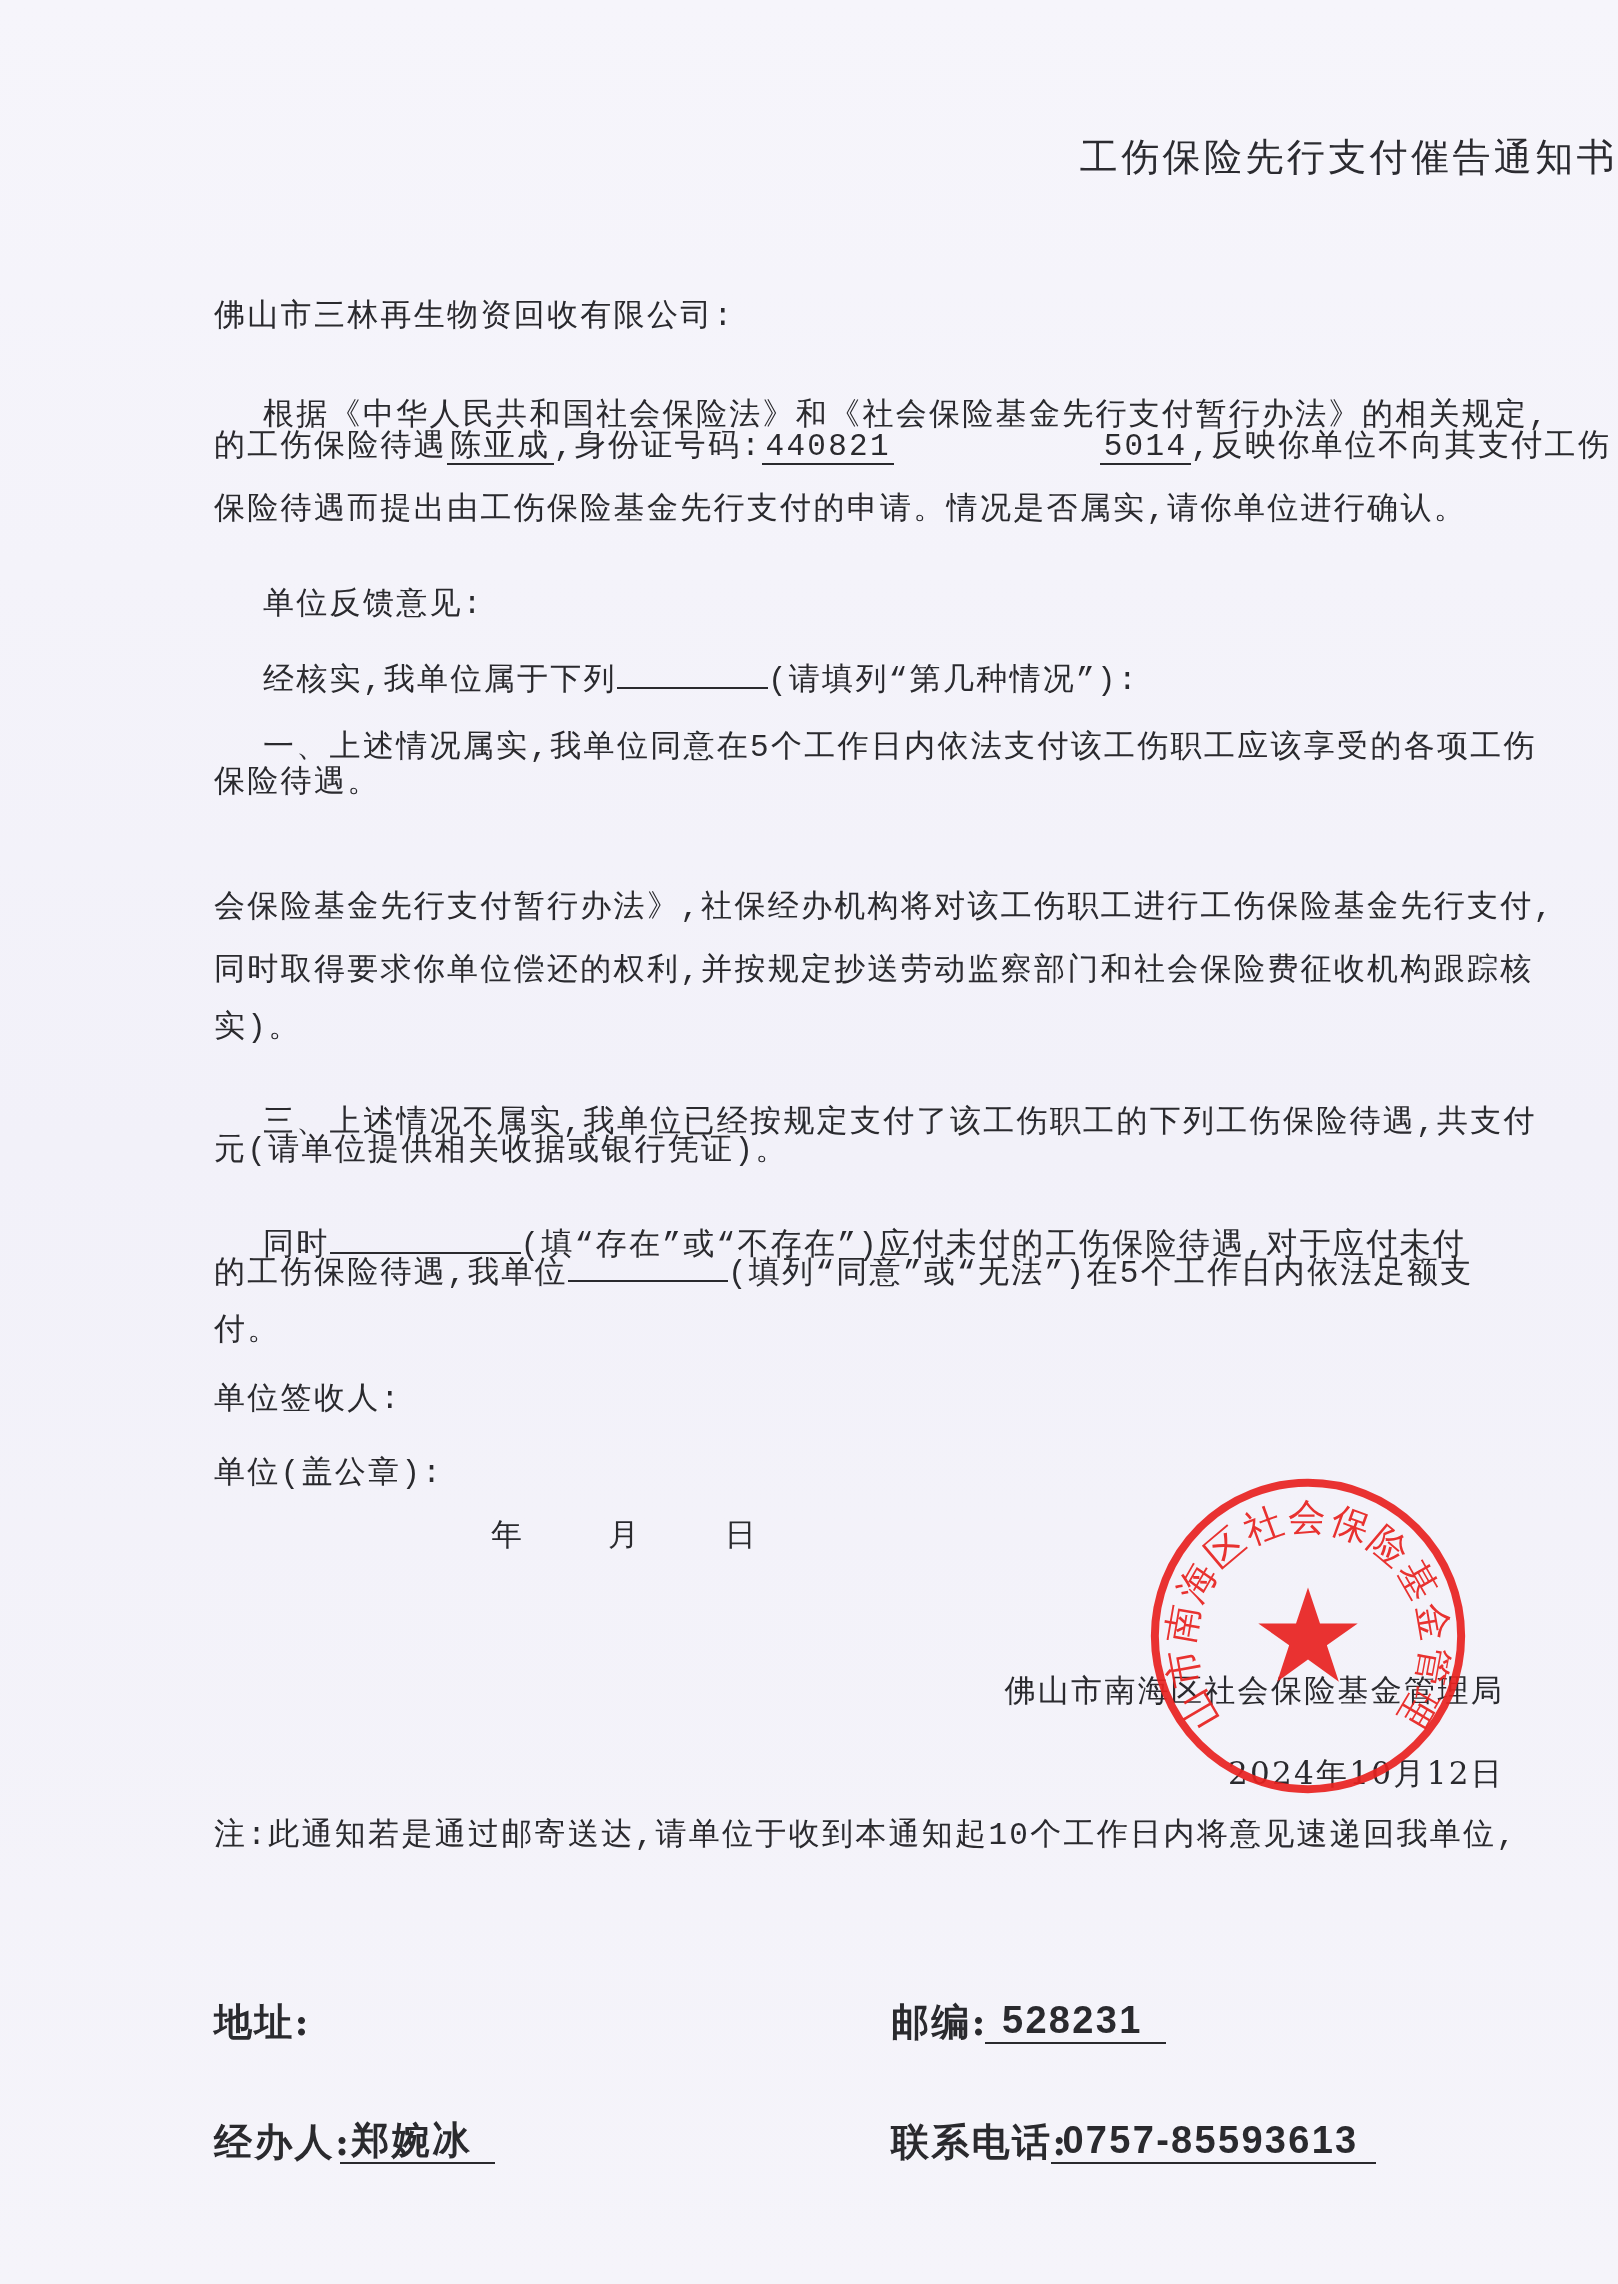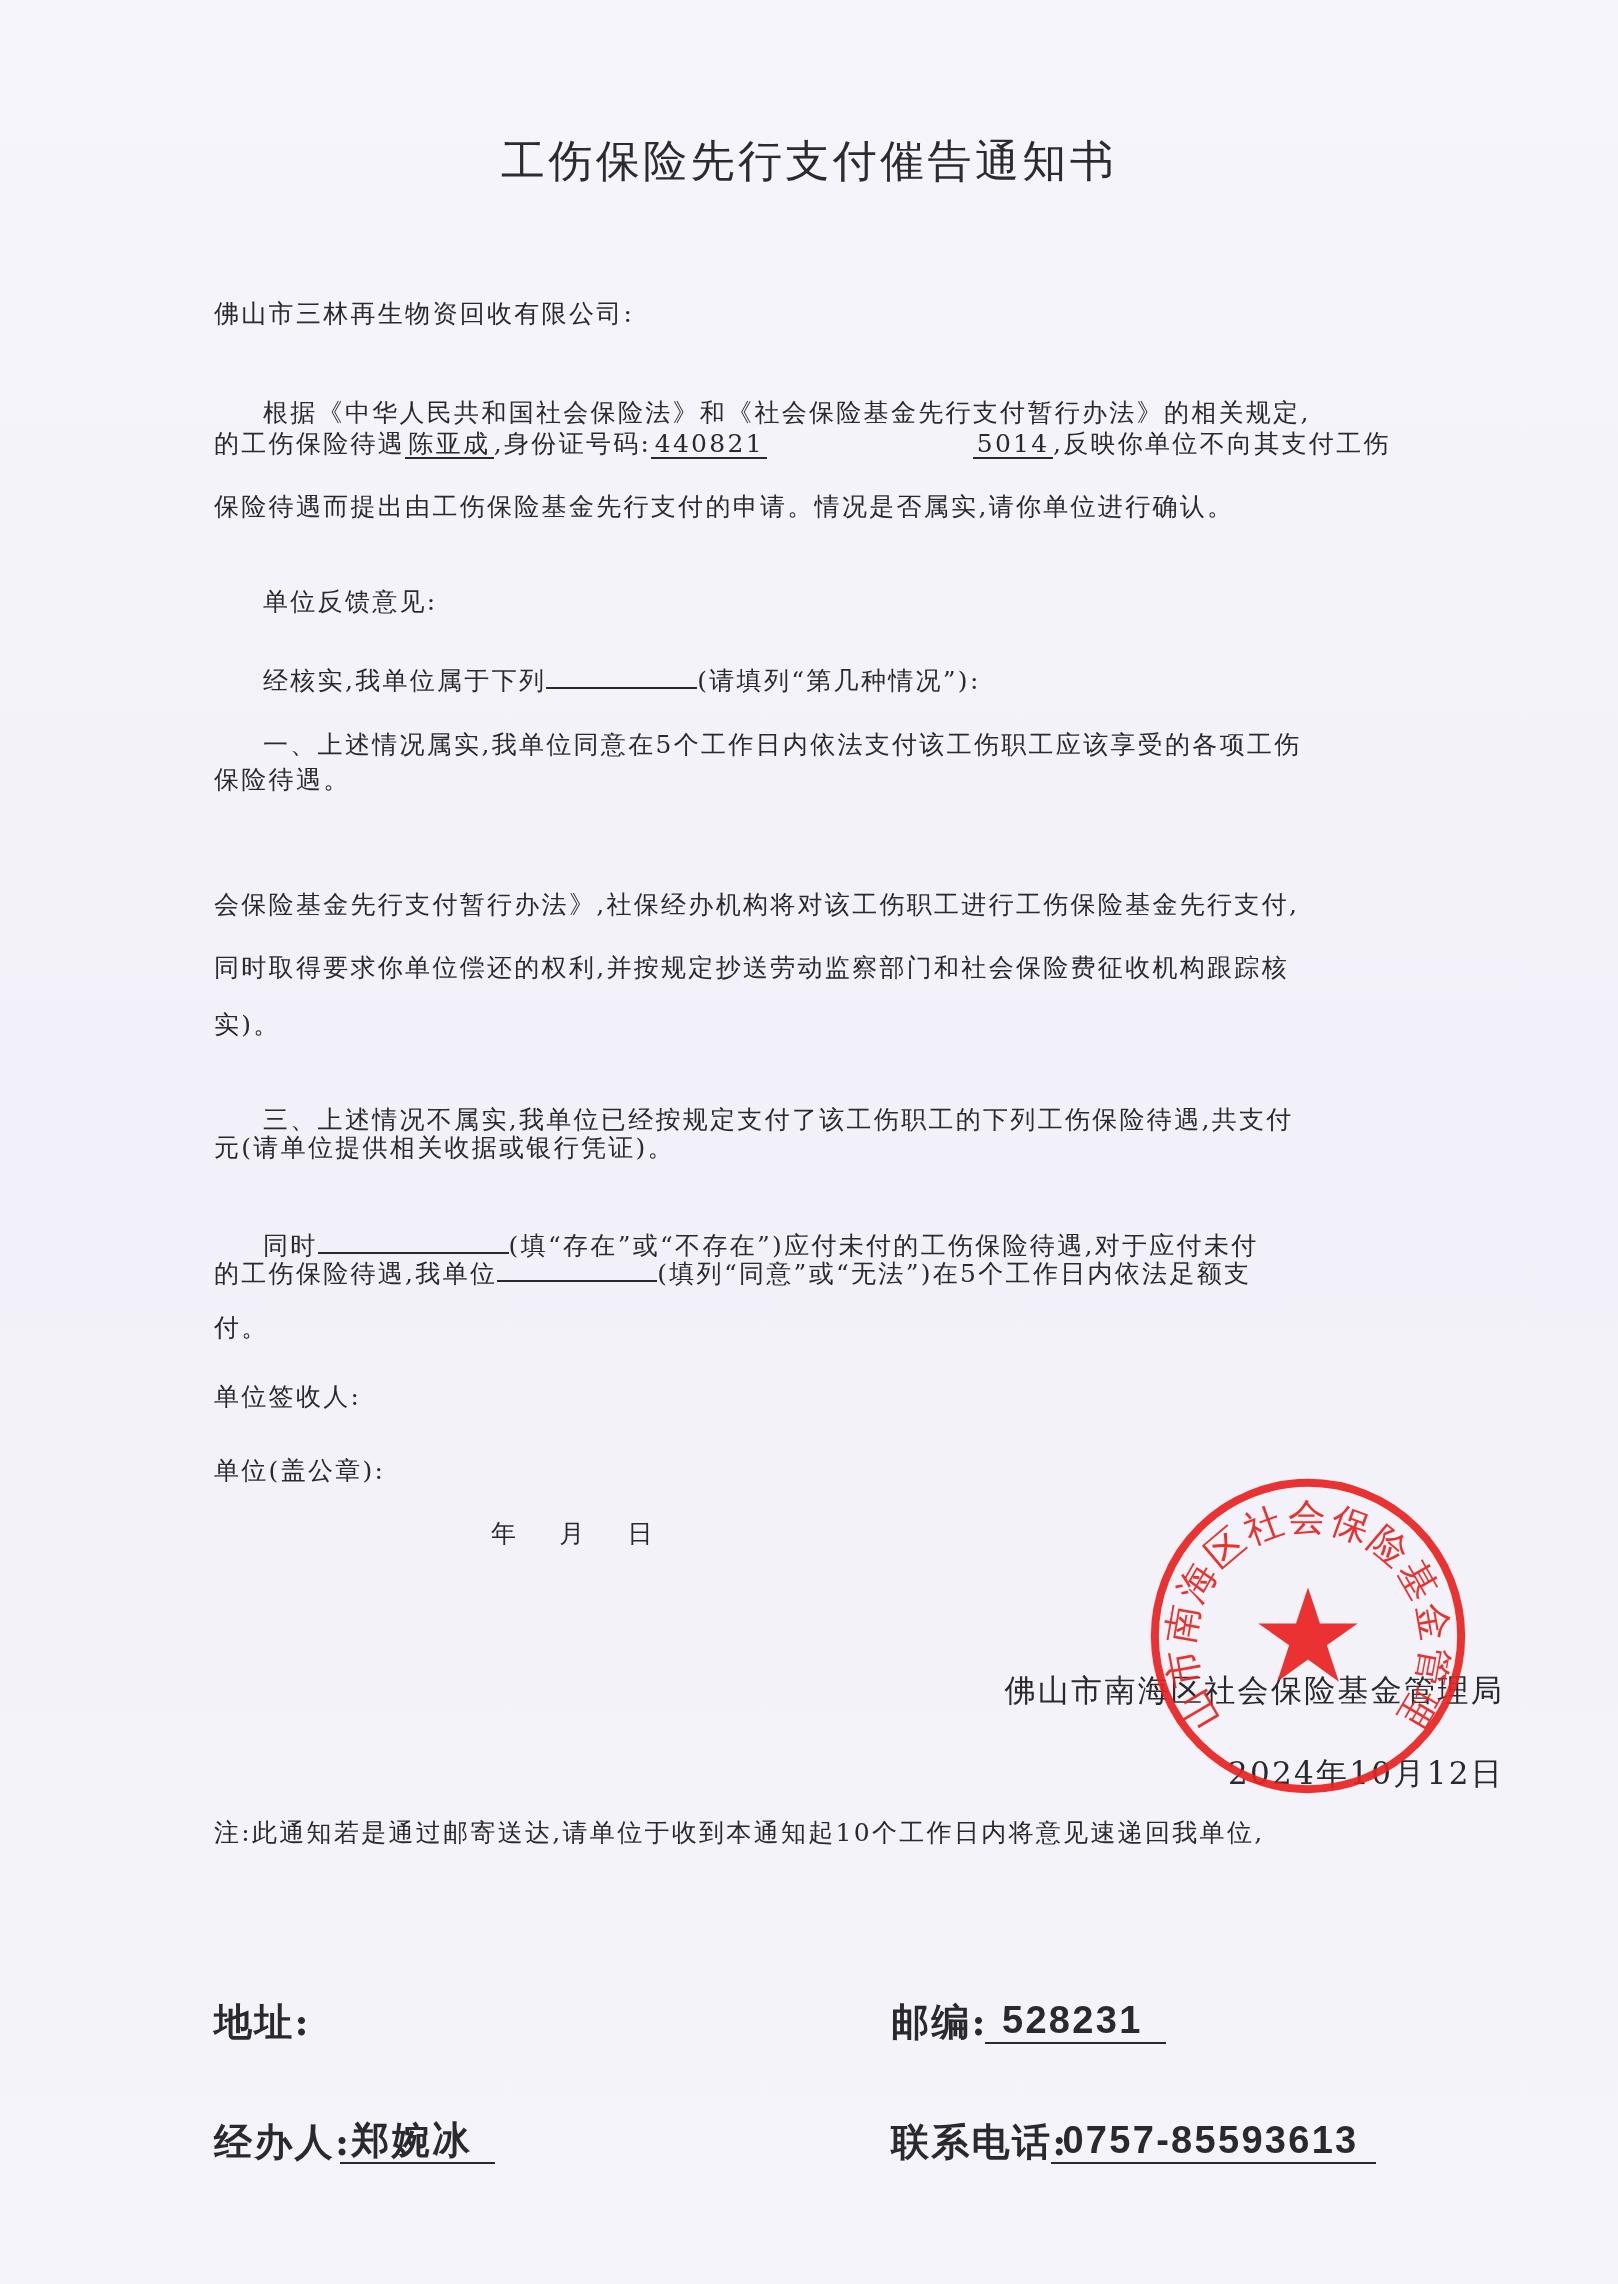--- a/index.html
+++ b/index.html
@@ -3,23 +3,23 @@
 <meta charset="utf-8">
 <style>
   html, body { margin: 0; padding: 0; }
   body {
     width: 1618px; height: 2284px; position: relative; overflow: hidden;
     background: #f4f3fa;
     font-family: "DejaVu Serif", "Liberation Serif", serif;
     color: #2a2a2e;
   }
   .page { position: absolute; inset: 0; background: linear-gradient(180deg, #f6f5fb 0%, #f2f1f9 50%, #f5f4fa 100%); }
-  .line { position: absolute; left: 214px; font-size: 25px; white-space: nowrap; letter-spacing: 2.3px; line-height: 1; }
+  .line { position: absolute; left: 214px; font-size: 31px; white-space: nowrap; letter-spacing: 2.3px; line-height: 1; font-family: Liberation Mono, monospace; }
   .indent { left: 263px; margin-top: 32px; }
-  .title { position: absolute; left: 0; width: 1618px; top: 132px; text-align: center; font-size: 44px; letter-spacing: 3.4px; font-family: "DejaVu Sans", sans-serif; font-weight: normal; color: #2b2b30; }
+  .title { position: absolute; left: 0; width: 1618px; top: 132px; text-align: right; font-size: 38px; letter-spacing: 3.4px; font-family: "DejaVu Sans", sans-serif; font-weight: normal; color: #2b2b30; }
   .u { display: inline-block; border-bottom: 2.3px solid #2a2a2e; padding: 0 3.4px 1.1px 3.4px; line-height: 1; }
   .blank { display: inline-block; border-bottom: 2.3px solid #2a2a2e; height: 25px; vertical-align: baseline; }
   .gap { display: inline-block; width: 206px; }
   .right { position: absolute; right: 114px; font-size: 31px; letter-spacing: 2.3px; white-space: nowrap; line-height: 1; }
   .stamp { position: absolute; left: 1148px; top: 1476px; width: 320px; height: 320px; }
   .fieldlabel { position: absolute; font-size: 38px; letter-spacing: 2.3px; white-space: nowrap; line-height: 1; font-weight: bold; }
 </style>
 </head>
 <body>
 

